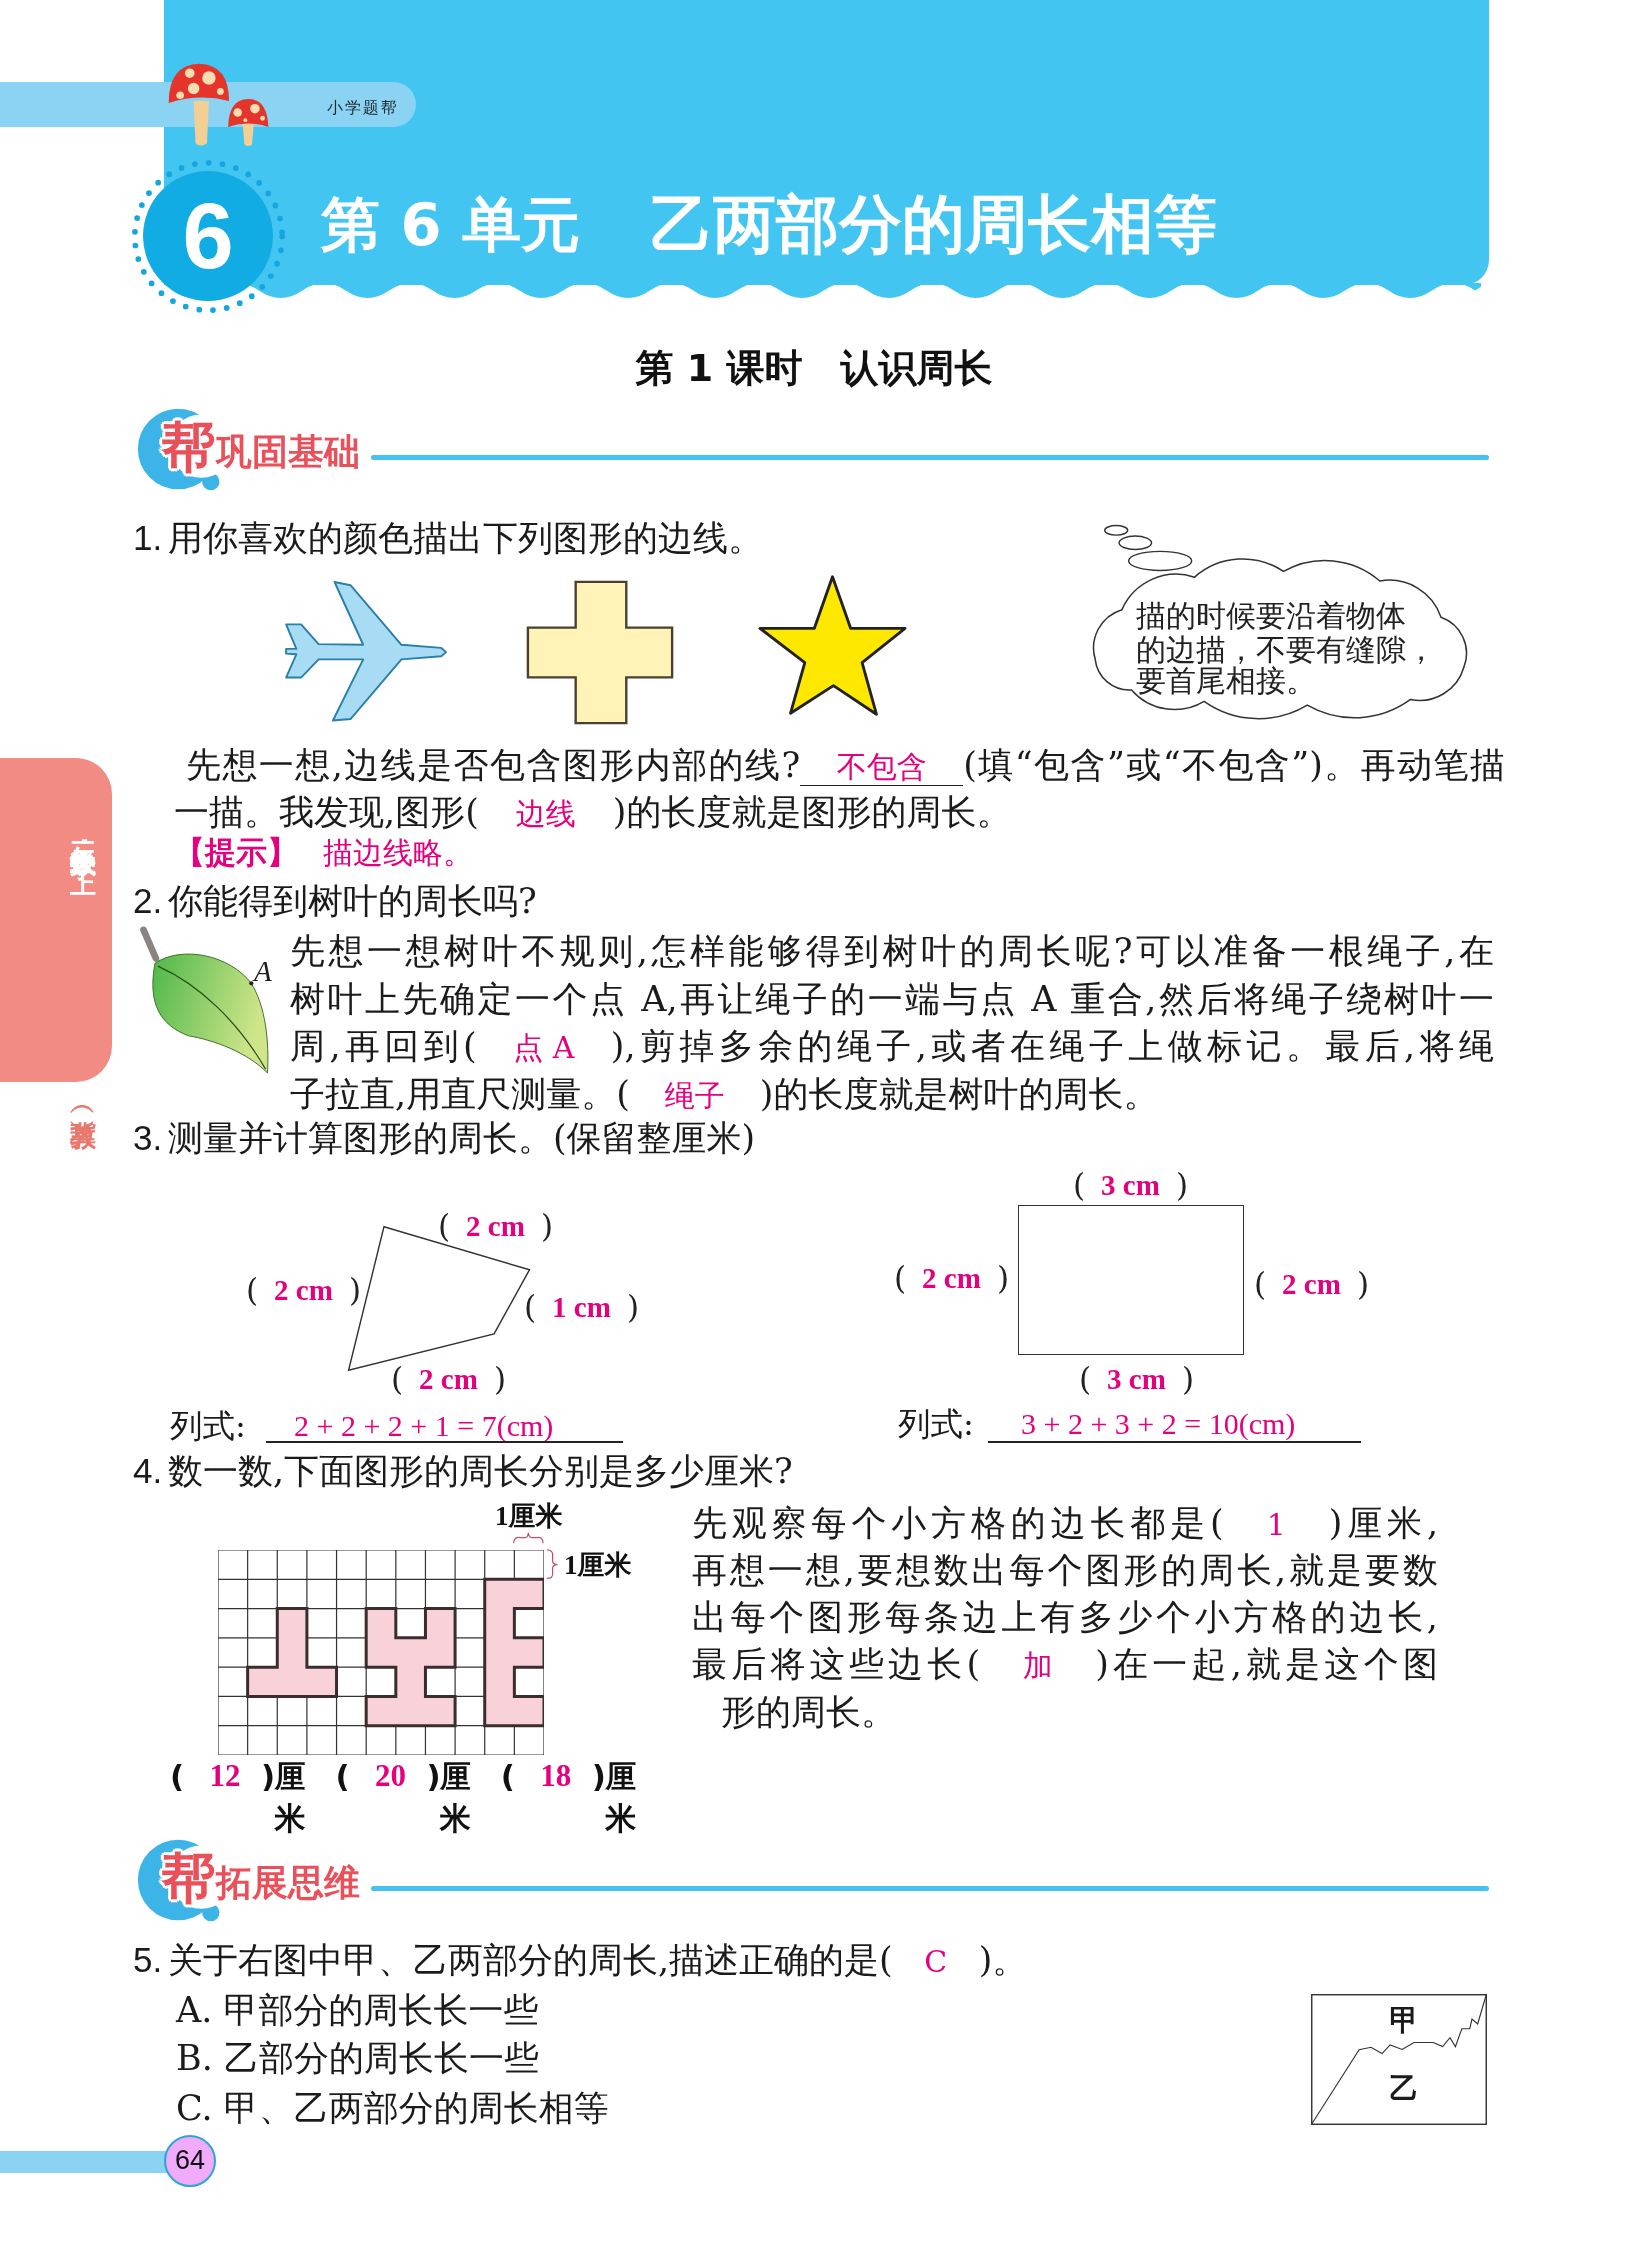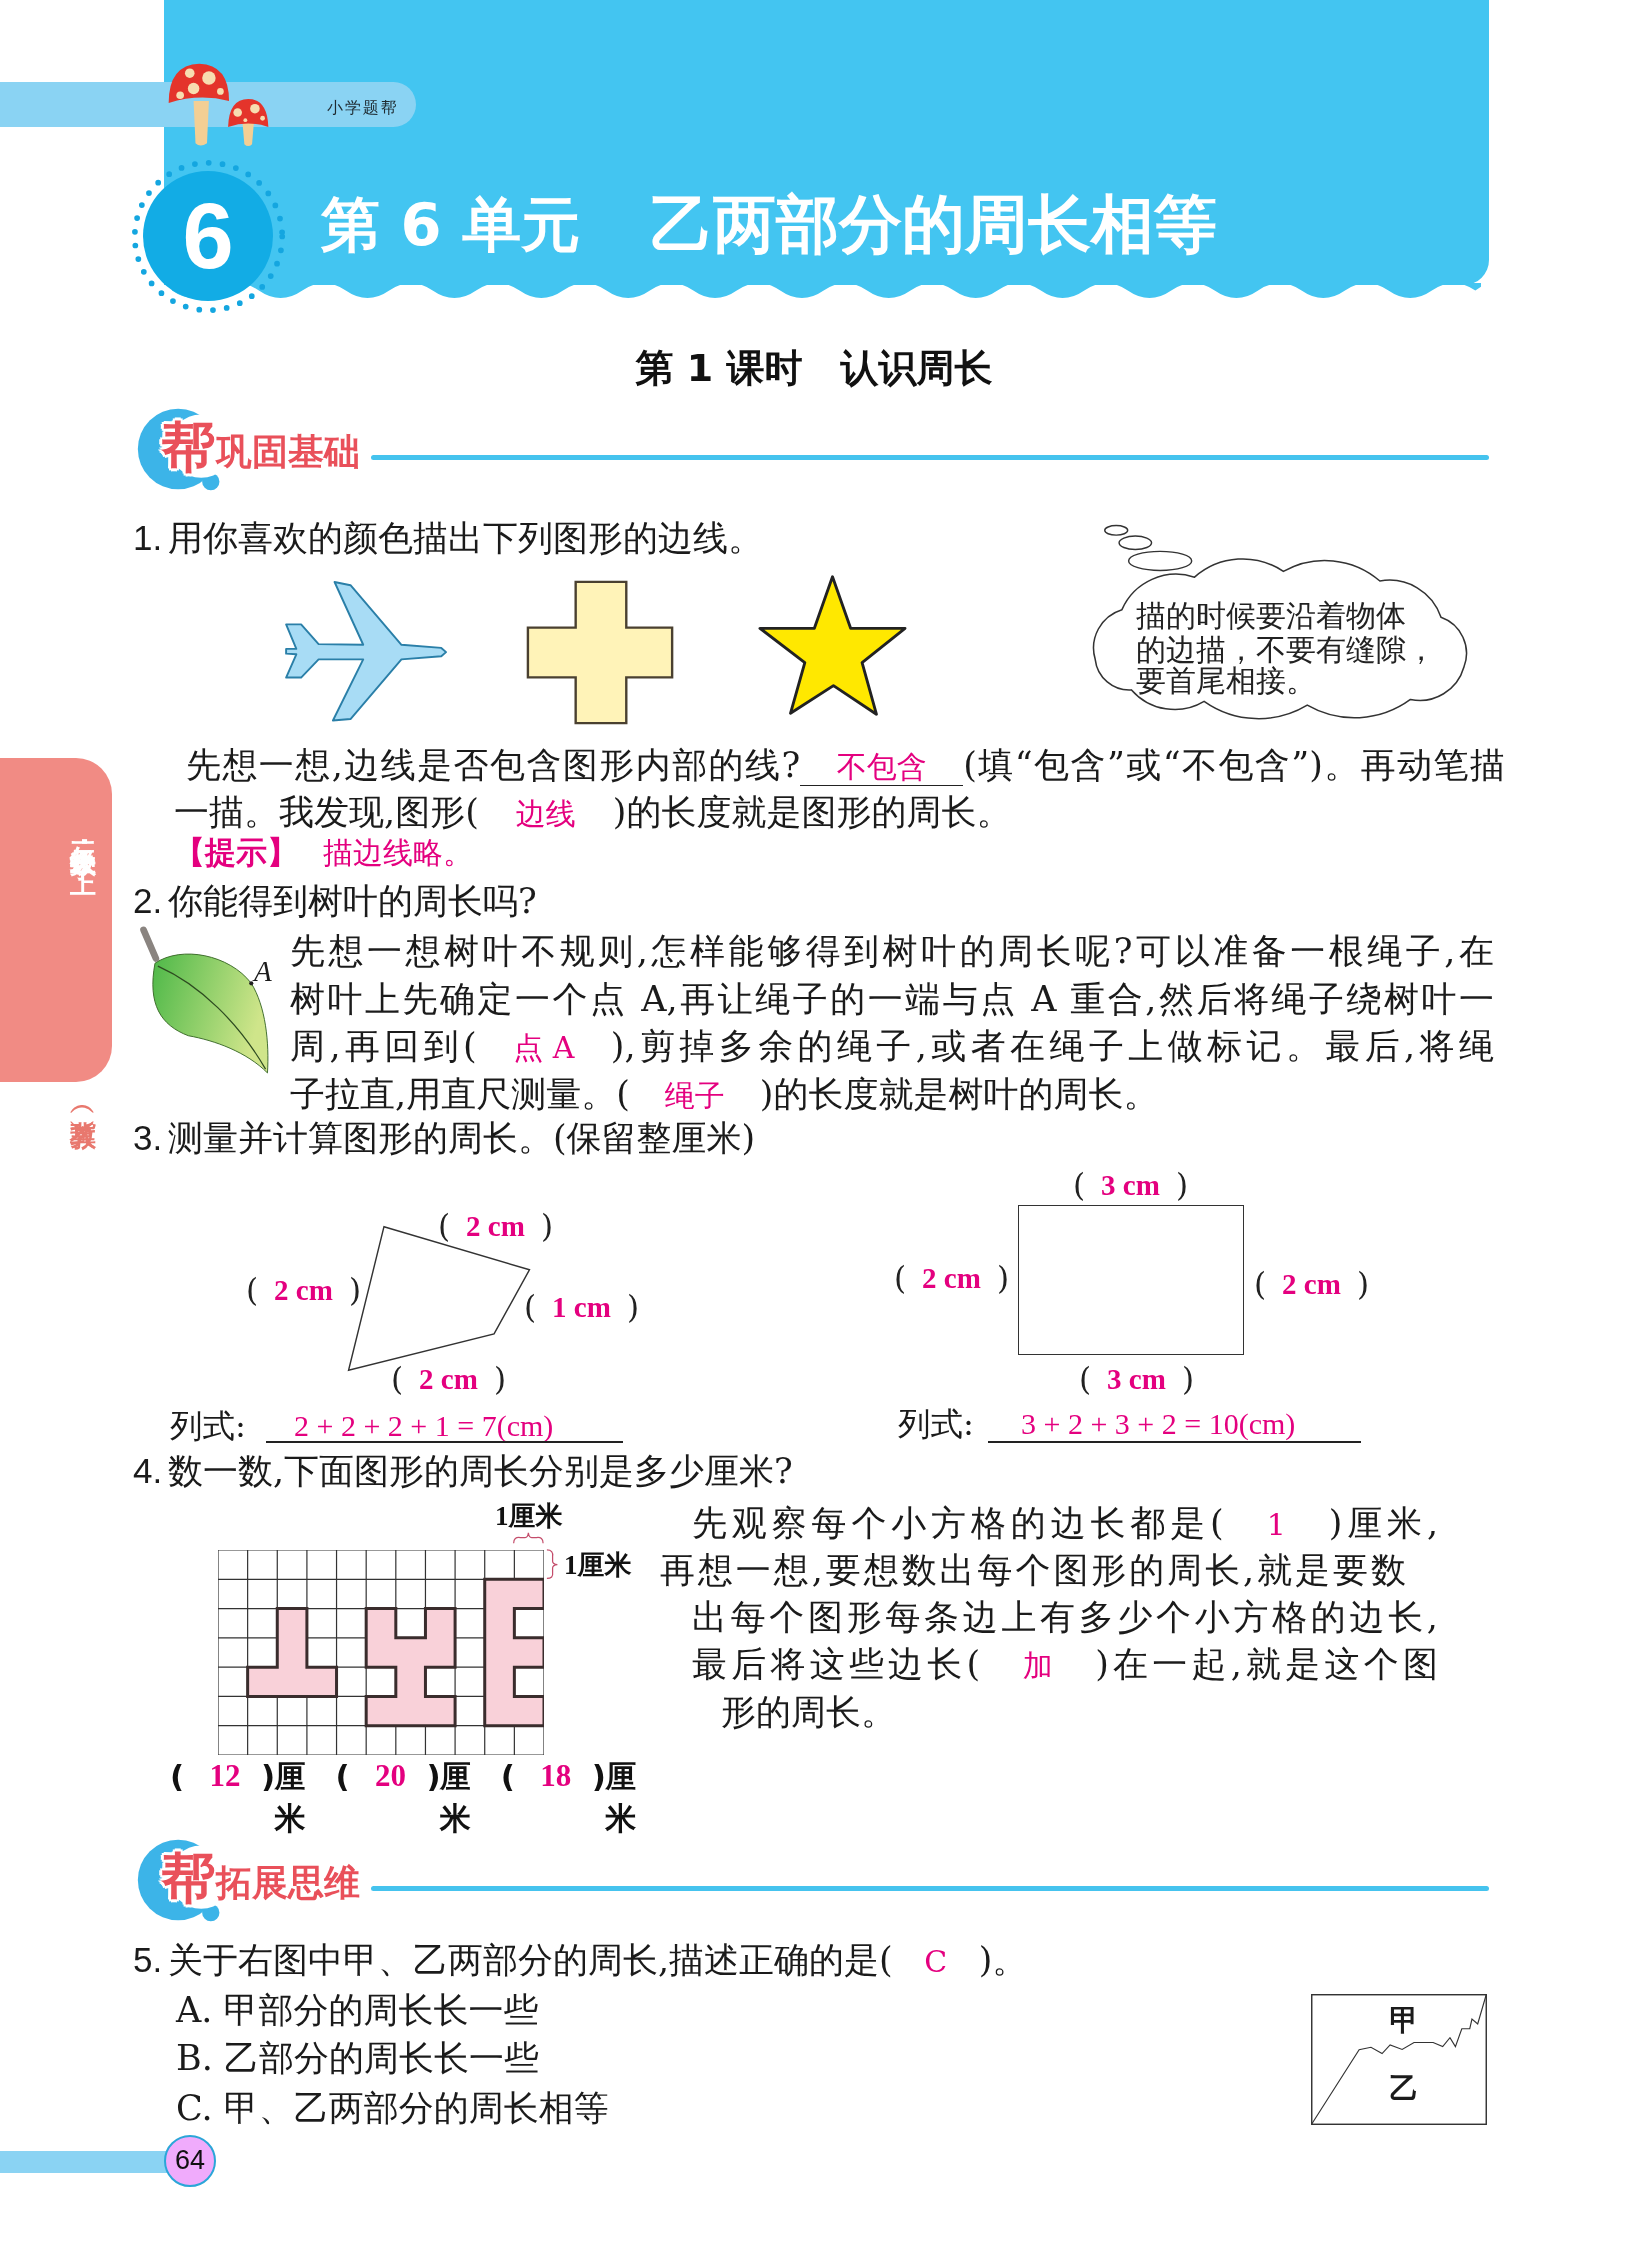--- a/index.html
+++ b/index.html
@@ -241,21 +241,21 @@
     <span class="v">20</span>
     <span class="c">)</span>
     <span class="u">厘米</span>
     <span class="o">(</span>
     <span class="v">18</span>
     <span class="c">)</span>
     <span class="u">厘米</span>
 </div>
 
 <div class="ln just" style="left:692px;top:1502px;width:746px"><span>先观察每个小方格的边长都是(</span><span class="ans" style="width:105px">1</span><span>)厘米,</span></div>
-<div class="ln just" style="left:660px;top:1549px;width:746px">再想一想,要想数出每个图形的周长,就是要数</div>
+<div class="ln just" style="left:692px;top:1549px;width:746px">再想一想,要想数出每个图形的周长,就是要数</div>
 <div class="ln just" style="left:692px;top:1596px;width:746px">出每个图形每条边上有多少个小方格的边长,</div>
 <div class="ln just" style="left:692px;top:1643px;width:746px"><span>最后将这些边长(</span><span class="ans" style="width:115px">加</span><span>)在一起,就是这个图</span></div>
 <div class="ln" style="left:721px;top:1691px">形的周长。</div>
 
 <div class="sec" style="top:1832px">
   <svg class="abs" style="left:0;top:0" width="96" height="96" viewBox="0 0 100 100">
     <circle cx="46" cy="50" r="42" style="fill:var(--section_badge_blue,#3CB4E8)"></circle>
     <circle cx="80" cy="84" r="9" style="fill:var(--section_badge_blue,#3CB4E8)"></circle>
     <circle cx="70" cy="47" r="33" fill="#ffffff"></circle>
   </svg>

